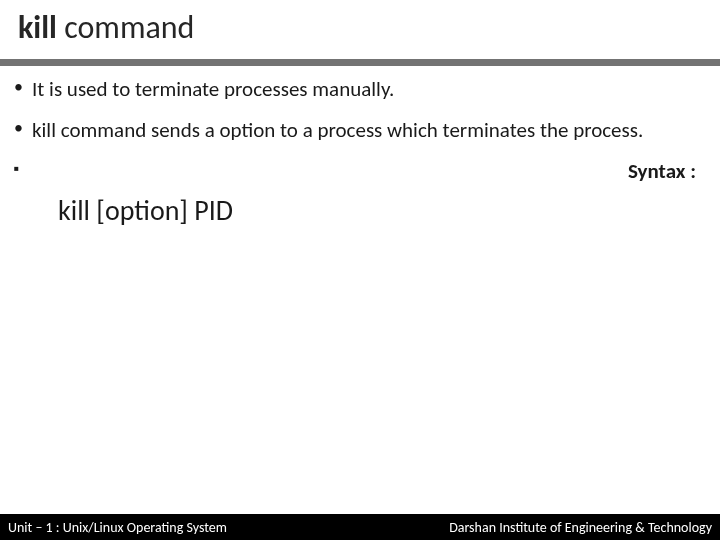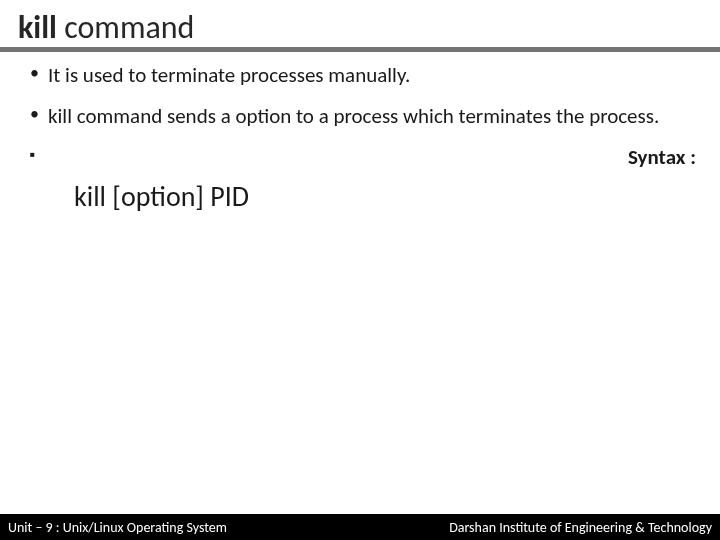--- a/index.html
+++ b/index.html
@@ -1,21 +1,21 @@
 <!DOCTYPE html>
 <html><head>
 <meta charset="utf-8">
 <style>
   * { margin: 0; padding: 0; box-sizing: border-box; }
   html, body { width: 720px; height: 540px; font-family: Calibri, Arial, sans-serif; background: #fff; color: #000; }
   .slide { position: relative; width: 720px; height: 540px; }
-  .title-wrap { padding: 8px 18px 0 18px; border-bottom: 5px solid #737373; }
+  .title-wrap { padding: 8px 18px 12px 18px; border-bottom: 7px solid #737373; }
   .title { font-size: 32px; color: #262626; font-weight: 400; }
   .title b { font-weight: 700; }
-  .content { padding: 10px 24px 0 24px; }
+  .content { padding: 10px 24px 0 8px; }
   .content ul { list-style: none; }
   .content li { position: relative; padding-left: 24px; font-size: 21px; line-height: 1.28; margin-bottom: 14px; color: #1a1a1a; }
   .content li::before { content: "•"; position: absolute; left: 6px; top: 0; font-size: 18px; }
   .content li.square::before { content: "▪"; font-size: 14px; top: 2px; left: 6px; }
   .content li.square { font-weight: 700; text-align: right; }
   .content li.justify { text-align: justify; }
   .syntax-line { padding-left: 50px; font-size: 28px; margin-top: -6px; color: #1a1a1a; }
   .footer { position: absolute; left: 0; bottom: 0; width: 100%; height: 26px; background: #000; color: #fff; display: flex; align-items: center; justify-content: space-between; padding: 0 8px; font-size: 14px; }
   .footer .left, .footer .right { white-space: nowrap; }
 </style>
@@ -33,17 +33,17 @@
   <div class="content">
     <ul>
       <li>It is used to terminate processes manually.</li>
       <li class="justify">kill command sends a option to a process which terminates the process.</li>
       <li class="square">Syntax :</li>
     </ul>
     <div class="syntax-line">kill [option] PID</div>
   </div>
 
   <div class="footer">
-    <span class="left">Unit – 9  : Unix/Linux Operating System</span>
+    <span class="left">Unit – 1  : Unix/Linux Operating System</span>
     <span class="right">Darshan Institute of Engineering &amp; Technology</span>
   </div>
 
 </div>
 
 </body></html>

